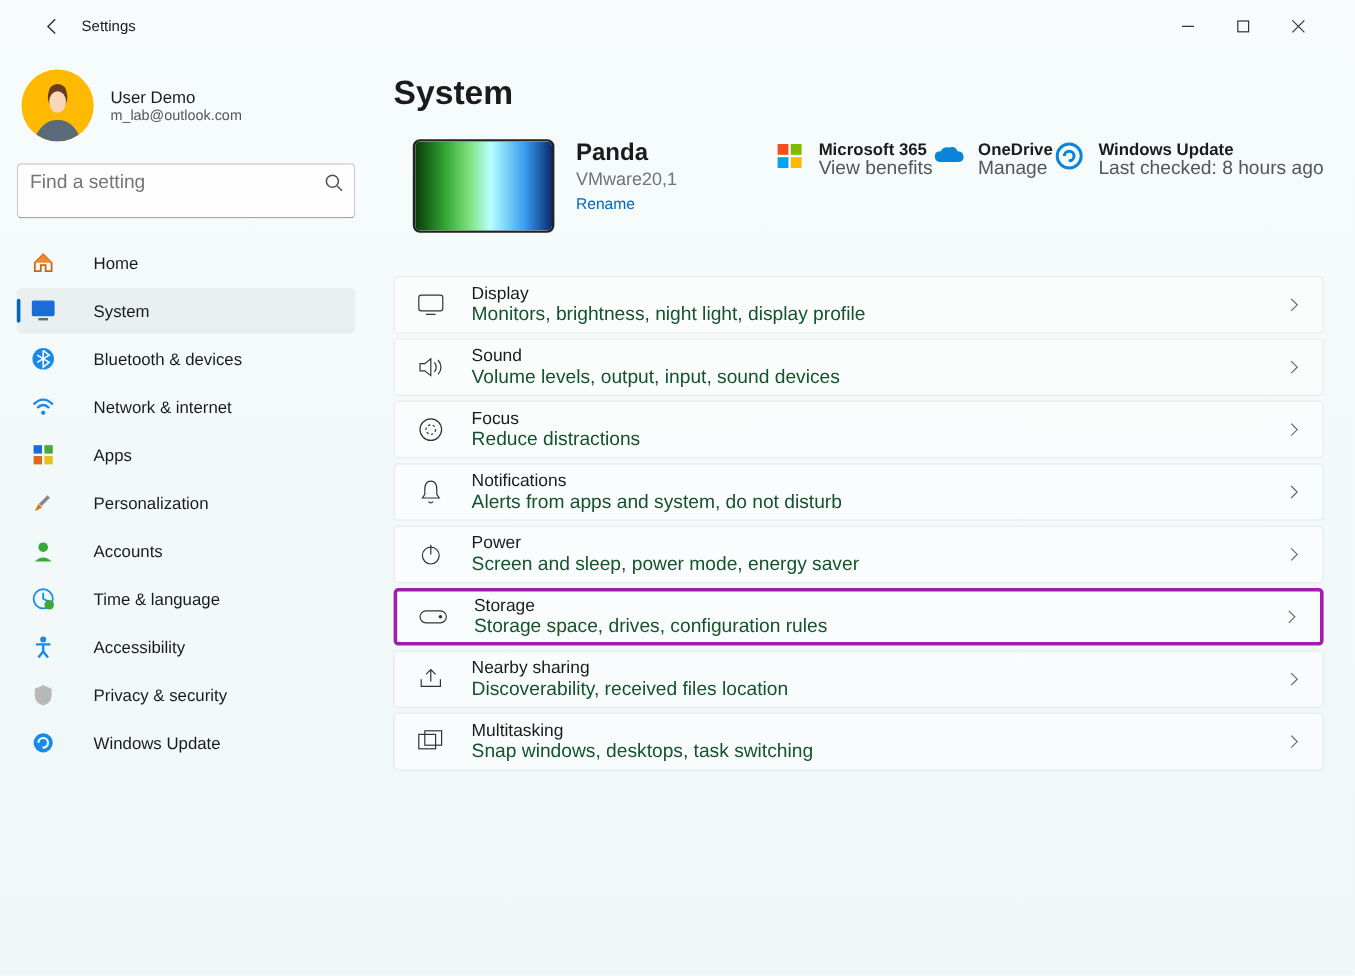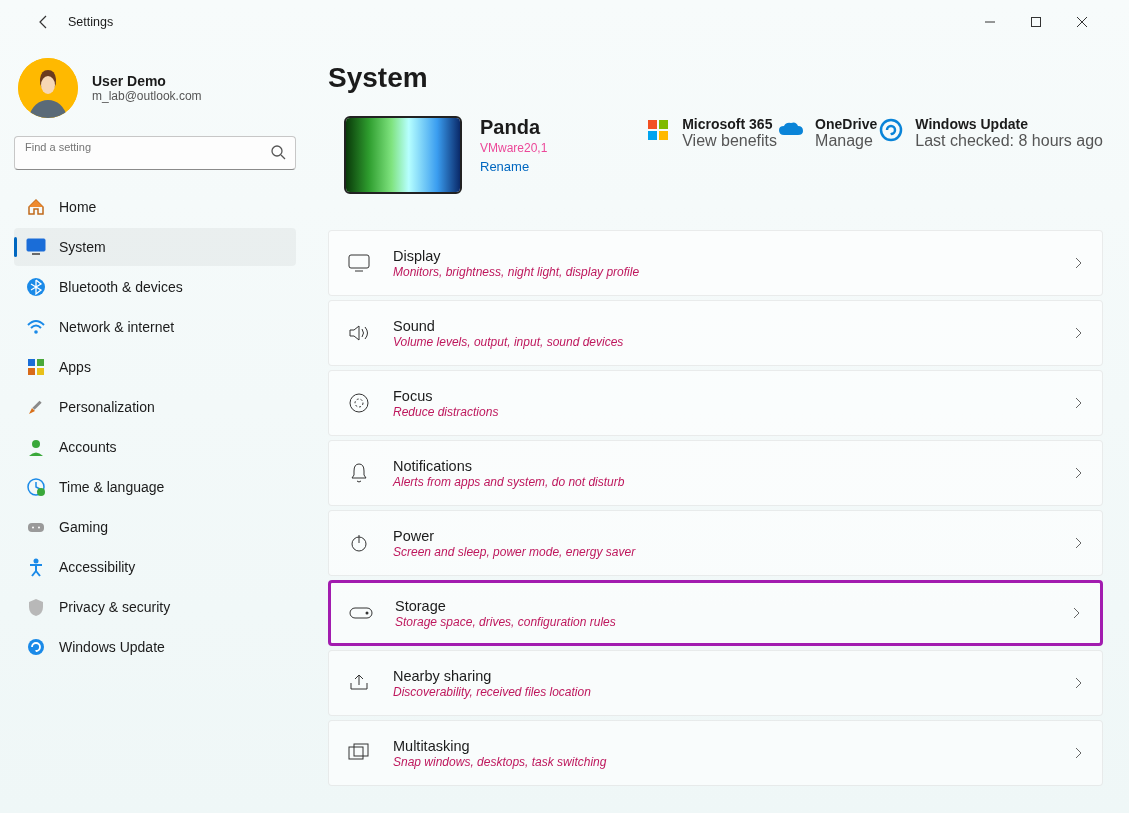--- a/index.html
+++ b/index.html
@@ -19,61 +19,61 @@
 
   
   .body { flex:1; display:flex; overflow:hidden; }
   .sidebar { width: 310px; padding: 8px 14px 0 14px; display:flex; flex-direction:column; }
   .content { flex:1; padding: 18px 26px 0 18px; overflow-y:auto; }
 
   
   .user-block { display:flex; align-items:center; gap:14px; padding: 6px 4px 18px 4px; }
   .avatar { width:60px; height:60px; border-radius:50%; background:#ffb900; position:relative; overflow:hidden; }
   .avatar svg { position:absolute; inset:0; }
-  .user-name { font-size:14px; font-weight:700; }
+  .user-name { font-size:14px; font-weight:400; }
   .user-email { font-size:12px; color:#555; }
 
   
   .search-wrap { position:relative; margin-bottom:18px; }
-  .search-input { width:100%; height:34px; border:1px solid #c7c7c7; border-bottom:1.5px solid #8a8a8a; border-radius:4px; background:#fdfdfd; padding:0 34px 12px 10px; font-size:11px; outline:none; }
+  .search-input { width:100%; height:46px; border:1px solid #c7c7c7; border-bottom:1.5px solid #8a8a8a; border-radius:4px; background:#fdfdfd; padding:0 34px 12px 10px; font-size:16px; outline:none; }
   .search-icon { position:absolute; right:10px; top:8px; color:#555; }
 
   
   .nav { display:flex; flex-direction:column; gap:2px; }
-  .nav-item { display:flex; align-items:center; gap:13px; height:38px; padding:0 12px; border-radius:4px; font-size:14px; cursor:default; }
+  .nav-item { display:flex; align-items:center; gap:32px; height:38px; padding:0 12px; border-radius:4px; font-size:14px; cursor:default; }
   .nav-item.selected { background: rgba(0,0,0,0.045); position:relative; }
   .nav-item.selected::before { content:""; position:absolute; left:0; top:9px; bottom:9px; width:3px; background:#0067c0; border-radius:2px; }
   .nav-icon { width:20px; height:20px; display:flex; align-items:center; justify-content:center; }
 
   
   h1.page-title { font-size:28px; font-weight:600; margin-bottom:22px; }
 
   
   .device-row { display:flex; align-items:flex-start; gap:18px; margin-bottom:36px; flex-wrap:nowrap;padding-left:16px;}
   .device-thumb { width:118px; height:78px; border-radius:6px; border:2px solid #222; overflow:hidden; }
   .device-thumb-inner { width:100%; height:100%; background: linear-gradient(90deg,#0a3a0a 0%, #2e9d2e 20%, #7fe37f 40%, #b6ffff 55%, #3a9df0 80%, #0a2a6a 100%); }
   .device-meta { display:flex; flex-direction:column; gap:2px; }
   .device-name { font-size:20px; font-weight:600; }
-  .device-model { font-size:12px; color:#ec4899; }
+  .device-model { font-size:15px; color:#737373; }
   .rename-link { font-size:13px; color:#0067c0; cursor:pointer; margin-top:2px; }
 
   .info-cards { margin-left:auto; display:flex; align-items:flex-start; }
   .info-card { display:flex; align-items:flex-start; gap:10px; }
   .info-icon { width:28px; height:28px; display:flex; align-items:center; justify-content:center; }
   .info-title { font-size:14px; font-weight:600; }
   .info-sub { font-size:16px; color:#555; }
 
   
   .settings-list { display:flex; flex-direction:column; gap:4px; }
-  .item { background:rgba(255,255,255,0.6); border:1px solid rgba(0,0,0,0.07); border-radius:4px; height:66px; display:flex; align-items:center; padding:0 18px; cursor:default; }
+  .item { background:rgba(255,255,255,0.6); border:1px solid rgba(0,0,0,0.07); border-radius:4px; height:48px; display:flex; align-items:center; padding:0 18px; cursor:default; }
   .item.highlight { border:3px solid #a21caf; }
   .item-icon { width:24px; height:24px; margin-right:22px; display:flex; align-items:center; justify-content:center; color:#333; }
   .item-body { flex:1; }
   .item-title { font-size:14.5px; }
-  .item-sub { font-size:12px; color:#be185d; margin-top:1px;font-style:italic; }
+  .item-sub { font-size:16px; color:#14532d; margin-top:1px; }
   .chevron { color:#666; }
 
   svg { display:block; }
 </style>
 </head>
 <body>
 
 <div class="window">
 
   <div class="titlebar">
@@ -204,30 +204,20 @@
                 <circle cx="10" cy="10" r="8" fill="none" stroke="#1a8ae8" stroke-width="1.5"></circle>
                 <path d="M10 5 V10 L14 12" stroke="#1a8ae8" stroke-width="1.5" fill="none"></path>
                 <circle cx="15" cy="15" r="4" fill="#3aa83a"></circle>
               </svg>
             </span>
           <span>Time &amp; language</span>
         </div>
         <div class="nav-item">
           <span class="nav-icon">
               <svg width="20" height="20" viewBox="0 0 20 20">
-                <rect x="2" y="6" width="16" height="9" rx="4" fill="#9a9a9a"></rect>
-                <circle cx="7" cy="10.5" r="1" fill="#fff"></circle>
-                <circle cx="13" cy="10.5" r="1" fill="#fff"></circle>
-              </svg>
-            </span>
-          <span>Gaming</span>
-        </div>
-        <div class="nav-item">
-          <span class="nav-icon">
-              <svg width="20" height="20" viewBox="0 0 20 20">
                 <circle cx="10" cy="4" r="2.5" fill="#1a8ae8"></circle>
                 <path d="M4 8 L16 8 M10 8 V14 M10 14 L6 19 M10 14 L14 19" stroke="#1a8ae8" stroke-width="2"></path>
               </svg>
             </span>
           <span>Accessibility</span>
         </div>
         <div class="nav-item">
           <span class="nav-icon">
               <svg width="20" height="20" viewBox="0 0 20 20">
                 <path d="M10 2 L17 5 V10 Q17 17 10 19 Q3 17 3 10 V5 Z" fill="#b8b8b8"></path>

